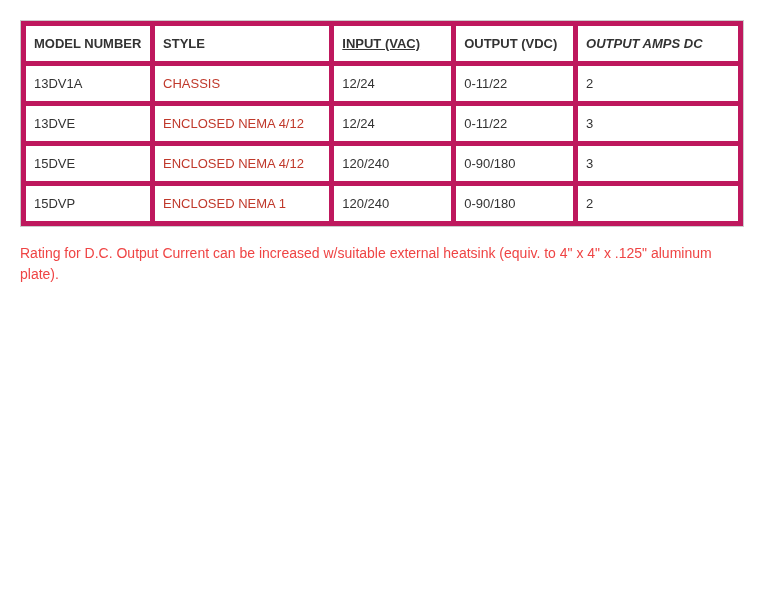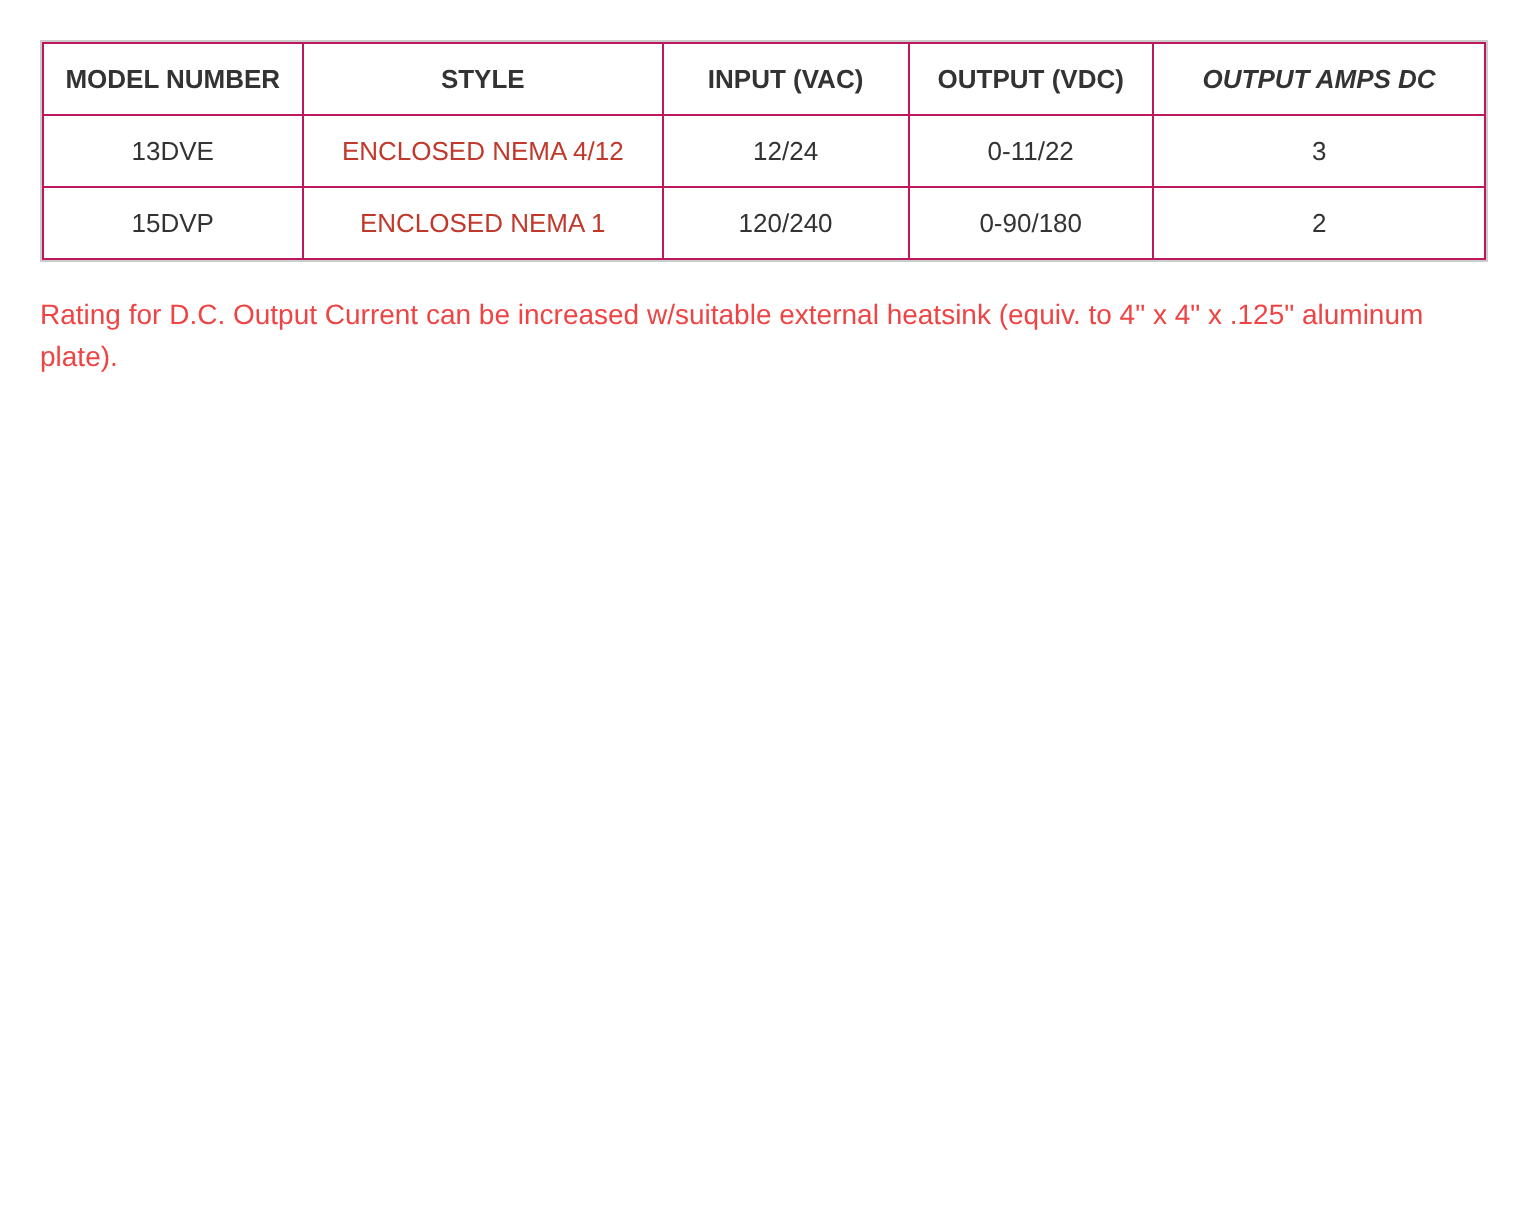--- a/index.html
+++ b/index.html
@@ -21,23 +21,23 @@
       border: 1px solid #cccccc;
       margin-bottom: 16px;
     }
 
     table {
       width: 100%;
       border-collapse: collapse;
     }
 
     th, td {
-      border: 1px solid #be185d;
+      border: 5px solid #be185d;
       padding: 10px 8px;
-      text-align: center;
+      text-align: left;
       vertical-align: middle;
     }
 
     thead th {
       font-weight: bold;
       color: #333333;
       background: #ffffff;
       font-size: 13px;
       text-transform: uppercase;
     }
@@ -54,44 +54,58 @@
 
     .footer-note {
       font-size: 14px;
       color: #ef4444;
       line-height: 1.5;
       margin-top: 12px;
     }
 
     .col-model { width: 18%; }
     .col-style { width: 25%; }
-    .col-input { width: 17%; }
+    .col-input { width: 17%; text-decoration: underline; }
     .col-output { width: 17%; }
     .col-amps { width: 23%; font-style: italic; }
   </style>
 </head>
 <body>
 
 <div class="table-container">
   <table>
     <thead>
       <tr>
         <th class="col-model">MODEL NUMBER</th>
         <th class="col-style">STYLE</th>
         <th class="col-input">INPUT (VAC)</th>
         <th class="col-output">OUTPUT (VDC)</th>
         <th class="col-amps">OUTPUT AMPS DC</th>
       </tr>
     </thead>
     <tbody id="table-body">
+    <tr>
+          <td>13DV1A</td>
+          <td class="style-cell">CHASSIS</td>
+          <td>12/24</td>
+          <td>0-11/22</td>
+          <td>2</td>
+        </tr>
         <tr>
           <td>13DVE</td>
           <td class="style-cell">ENCLOSED NEMA 4/12</td>
           <td>12/24</td>
           <td>0-11/22</td>
+          <td>3</td>
+        </tr>
+        <tr>
+          <td>15DVE</td>
+          <td class="style-cell">ENCLOSED NEMA 4/12</td>
+          <td>120/240</td>
+          <td>0-90/180</td>
           <td>3</td>
         </tr>
         <tr>
           <td>15DVP</td>
           <td class="style-cell">ENCLOSED NEMA 1</td>
           <td>120/240</td>
           <td>0-90/180</td>
           <td>2</td>
         </tr>
       </tbody>

